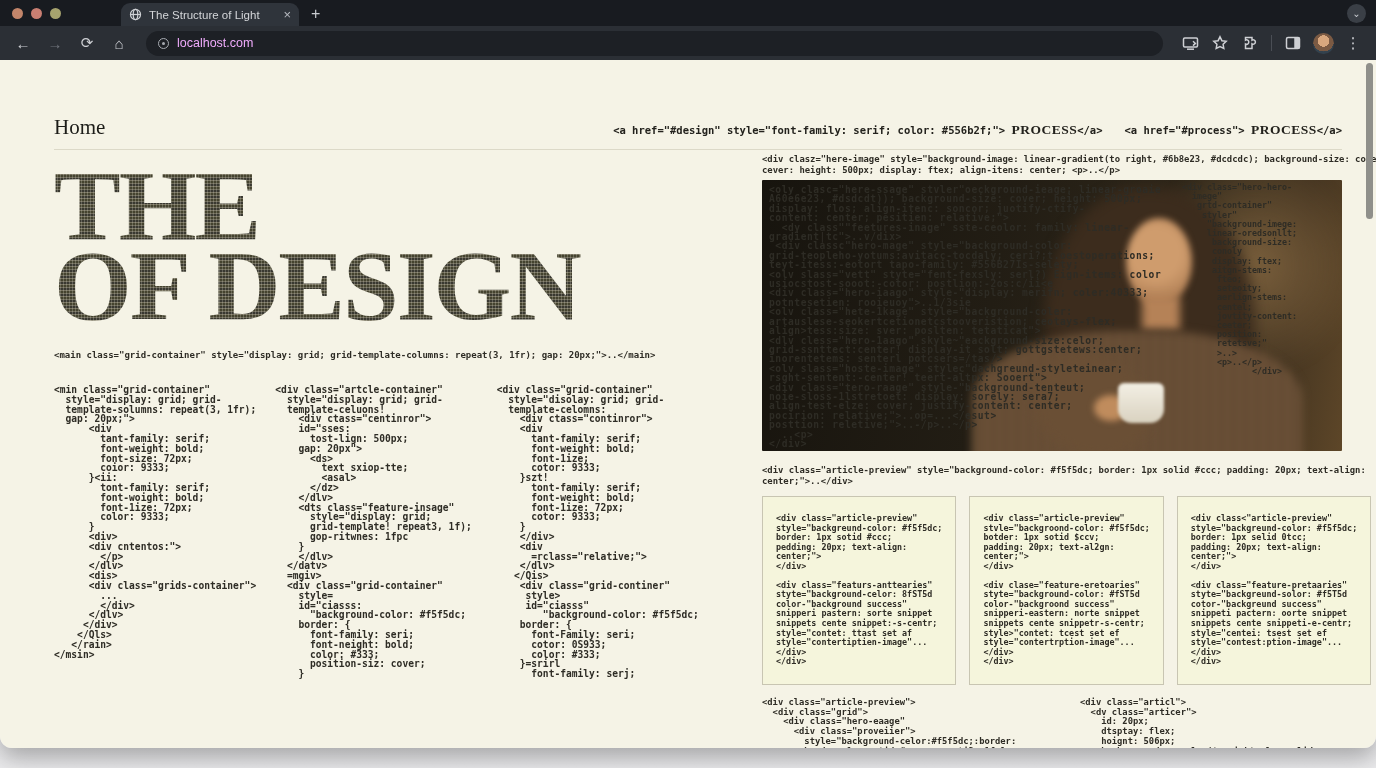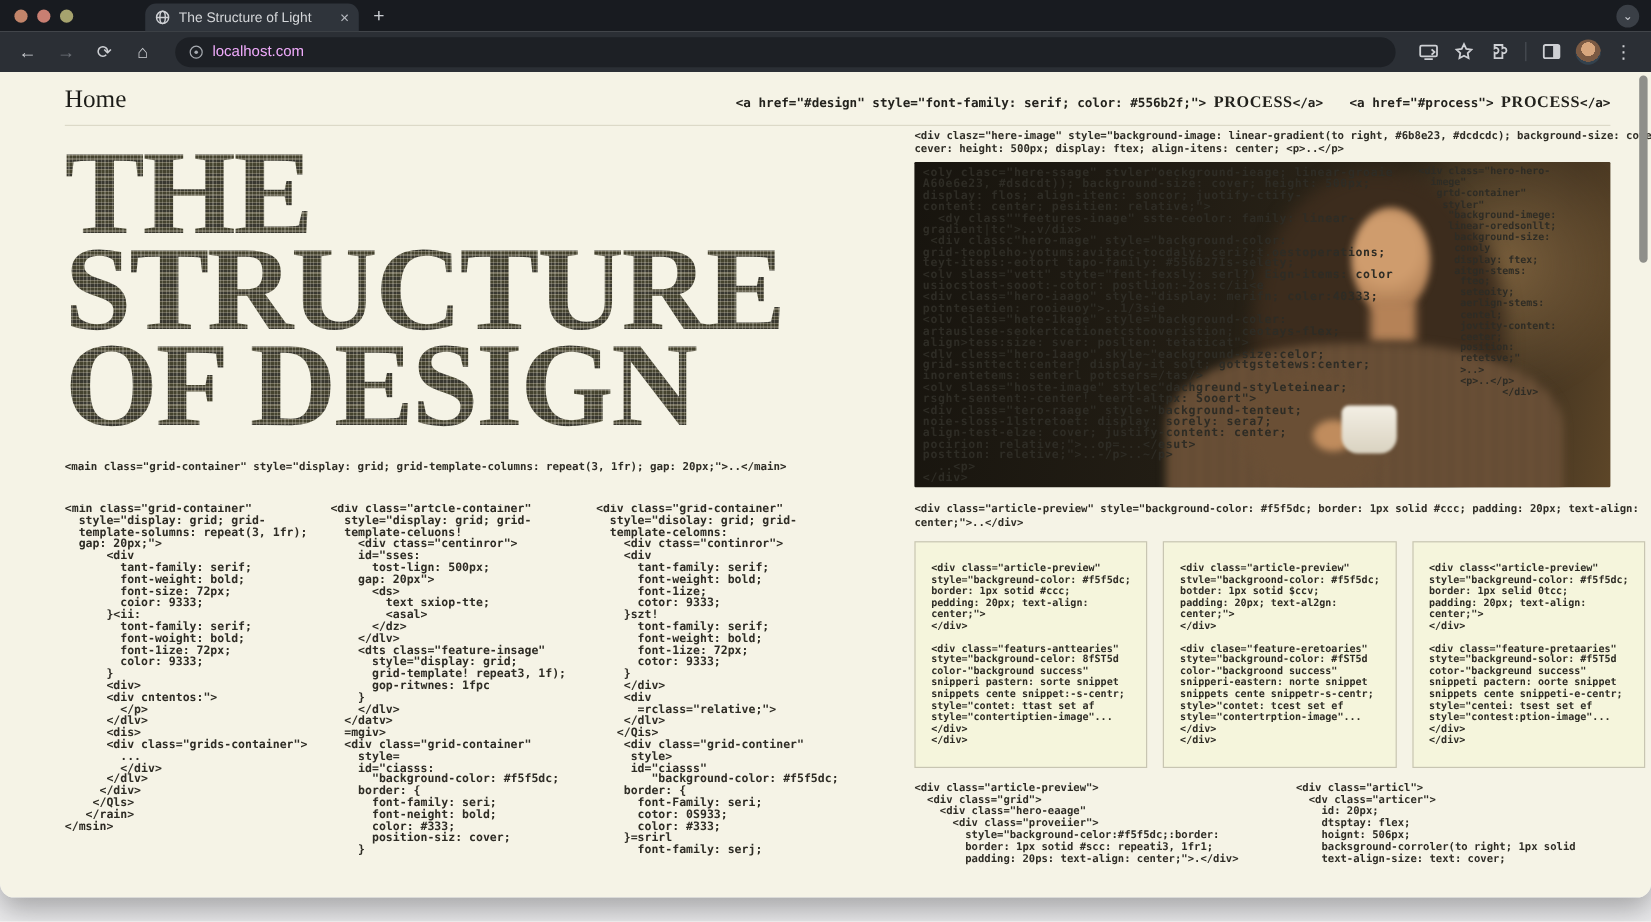--- a/index.html
+++ b/index.html
@@ -34,21 +34,21 @@
   .url-dot::after { content:""; position:absolute; left:3px; top:3px; width:3px; height:3px; border-radius:50%; background:#a7abb1; }
   .url-text { color:#f0abfc; font-size:12.5px; }
   .tb-right { display:flex; align-items:center; gap:4px; }
   .tb-sep { width:1px; height:16px; background:#4a4e55; margin:0 4px; }
   .avatar { width:21px; height:21px; border-radius:50%;
             background:radial-gradient(circle at 50% 38%, #d8a77e 0 34%, #7b5a43 35% 62%, #33424e 63% 100%); }
   svg.ic { stroke:#ced0d4; fill:none; stroke-width:1.5; }
 
   
   .page { flex:1; background:#f5f3e6; position:relative; overflow:hidden; }
-  .page-inner { padding:10px 34px 0 54px; }
+  .page-inner { padding:10px 34px 0 54px;margin-top:45px; }
   .pg-header { display:flex; justify-content:space-between; align-items:baseline; padding-bottom:9px;
                border-bottom:1px solid #dcd9c8; }
   .home { font-family:"Liberation Serif",serif; font-size:21px; color:#1c1c18; }
   .nav-code { font-family:"DejaVu Sans Mono",monospace; font-weight:bold; font-size:10.5px; color:#23221d; white-space:nowrap; }
   .nav-code a { font-family:"Liberation Serif",serif; font-size:13.5px; color:#23221d; text-decoration:none; letter-spacing:.5px; }
   .nav-gap { display:inline-block; width:22px; }
 
   .main-flex { display:flex; gap:60px; }
   .left-col { width:648px; flex:0 0 648px; }
   .right-col { flex:1; min-width:0; padding-top:4px; }
@@ -174,21 +174,20 @@
       <div class="pg-header">
         <span class="home">Home</span>
         <span class="nav-code"><span>&lt;a href="#design" style="font-family: serif; color: #556b2f;"&gt; </span><a href="#">PROCESS</a><span>&lt;/a&gt;</span><span class="nav-gap"></span><span>&lt;a href="#process"&gt; </span><a href="#">PROCESS</a><span>&lt;/a&gt;</span></span>
       </div>
 
       <div class="main-flex">
 
         <div class="left-col">
           <h1 class="mega-title">
             <span>THE</span>
-            <span>STRUCTURE</span>
             <span>OF DESIGN</span>
           </h1>
           <pre class="code main-code">&lt;main class="grid-container" style="display: grid; grid-template-columns: repeat(3, 1fr); gap: 20px;"&gt;..&lt;/main&gt;</pre>
           <div class="code-cols">
             <pre class="code">&lt;min class="grid-container"
   style="display: grid; grid-
   template-solumns: repeat(3, 1fr);
   gap: 20px;"&gt;
       &lt;div
         tant-family: serif;

